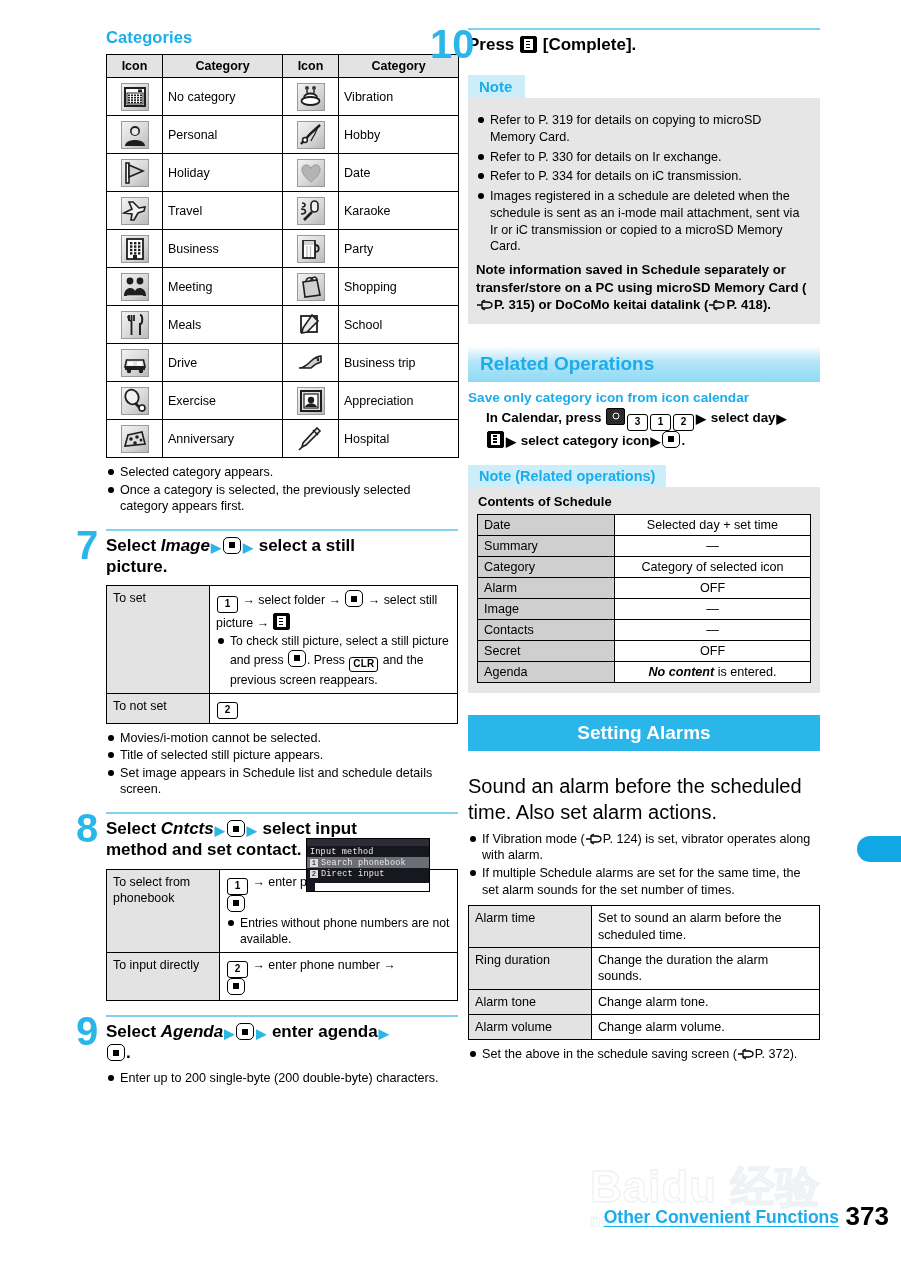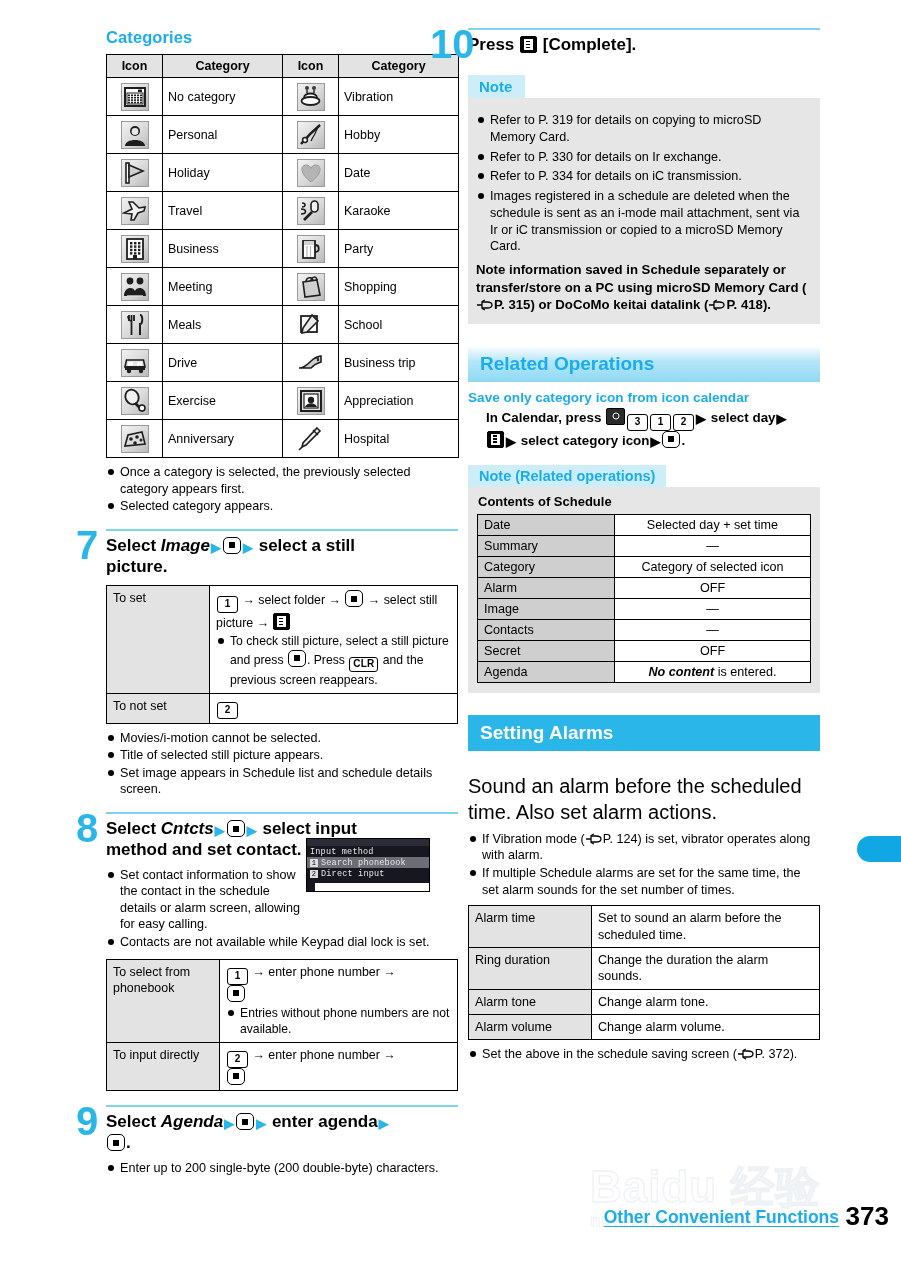--- a/index.html
+++ b/index.html
@@ -145,21 +145,21 @@
     font-size:13.2px;font-weight:bold;line-height:1.33;margin-top:6px;
   }
 
   
   .banner{
     background:linear-gradient(to bottom,#ffffff 0%,#b6e6f8 42%,#8fd9f4 100%);
     color:#1badea;font-size:19px;font-weight:bold;
     padding:7px 12px 7px 12px;margin-top:22px;
   }
   .banner.solid{
-    background:#2ab6e8;color:#ffffff;
+    background:#2ab6e8;color:#ffffff;text-align:center;
   }
 
   .ro-sub{
     color:#1badea;font-size:13.6px;font-weight:bold;margin-top:8px;
   }
   .ro-line{
     font-size:13.4px;font-weight:bold;line-height:1.5;margin-left:18px;margin-top:3px;
   }
   .note2-tab{
     display:inline-block;background:#cdeef8;color:#1badea;
@@ -434,22 +434,22 @@
                   <path d="M20 3 L23 6 L9 20 L5 22 L6 18 Z" fill="#f0f0f0" stroke="#1e1e1e" stroke-width="1.6"></path>
                   <path d="M16 5 L21 10" stroke="#1e1e1e" stroke-width="1.5"></path>
                   <path d="M5 22 L2 25" stroke="#1e1e1e" stroke-width="1.6"></path>
                 </svg></span></td>
             <td>Hospital</td>
           </tr>
         </tbody>
     </table>
 
     <ul class="b">
+      <li>Selected category appears.</li>
       <li>Once a category is selected, the previously selected category appears first.</li>
-      <li>Selected category appears.</li>
     </ul>
 
     <div class="step">
       <div class="num">7</div>
       <div class="rule"></div>
       <div class="txt">
         <span>Select </span><i>Image</i><span class="arw">▶</span><span class="key ctr"></span><span class="arw">▶</span><span> select a still</span><br><span>picture.</span>
       </div>
     </div>
 
@@ -478,24 +478,20 @@
     </ul>
 
     <div class="step">
       <div class="num">8</div>
       <div class="rule"></div>
       <div class="txt">
         <span>Select </span><i>Cntcts</i><span class="arw">▶</span><span class="key ctr"></span><span class="arw">▶</span><span> select input</span><br><span>method and set contact.</span>
       </div>
     </div>
 
-    <ul class="b">
-      <li style="width:185px">Set contact information to show the contact in the schedule details or alarm screen, allowing for easy calling.</li>
-      <li>Contacts are not available while Keypad dial lock is set.</li>
-    </ul>
 
     <table class="sub-table">
       <tbody>
           <tr>
         <td class="lbl" style="width:100px">To select from phonebook</td>
         <td>
           <span class="key sq">1</span><span> → enter phone number → </span><br><span class="key ctr"></span>
           <ul class="b">
             <li>Entries without phone numbers are not available.</li>
           </ul>

